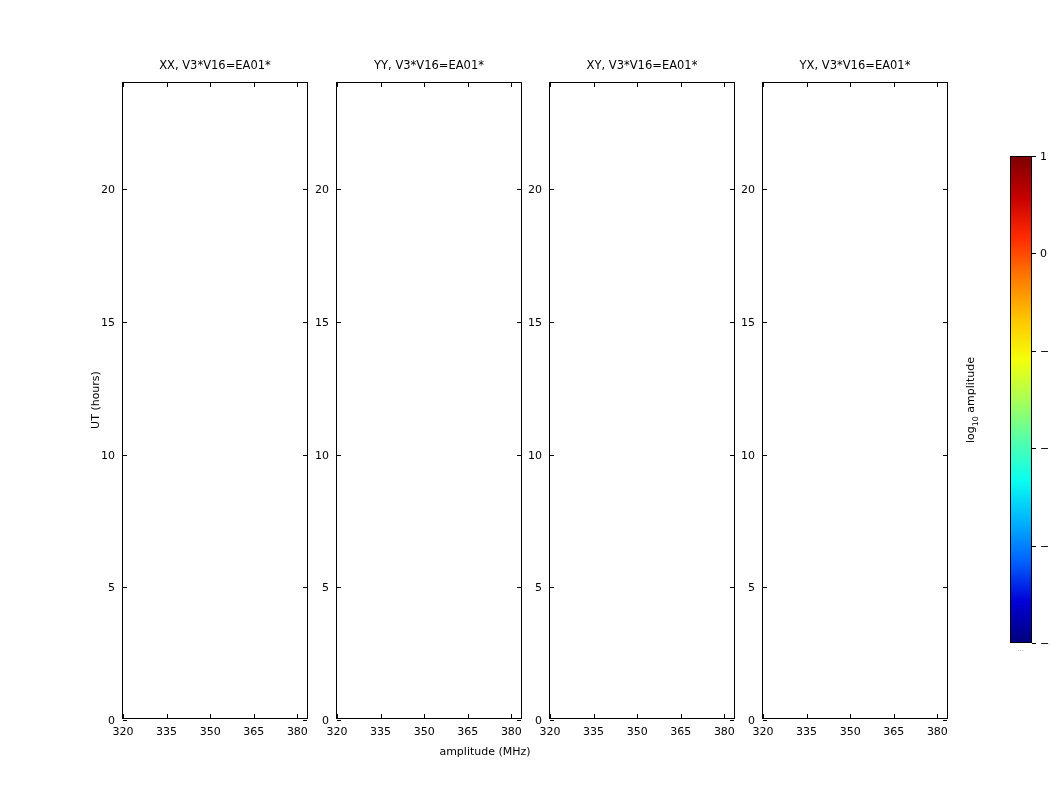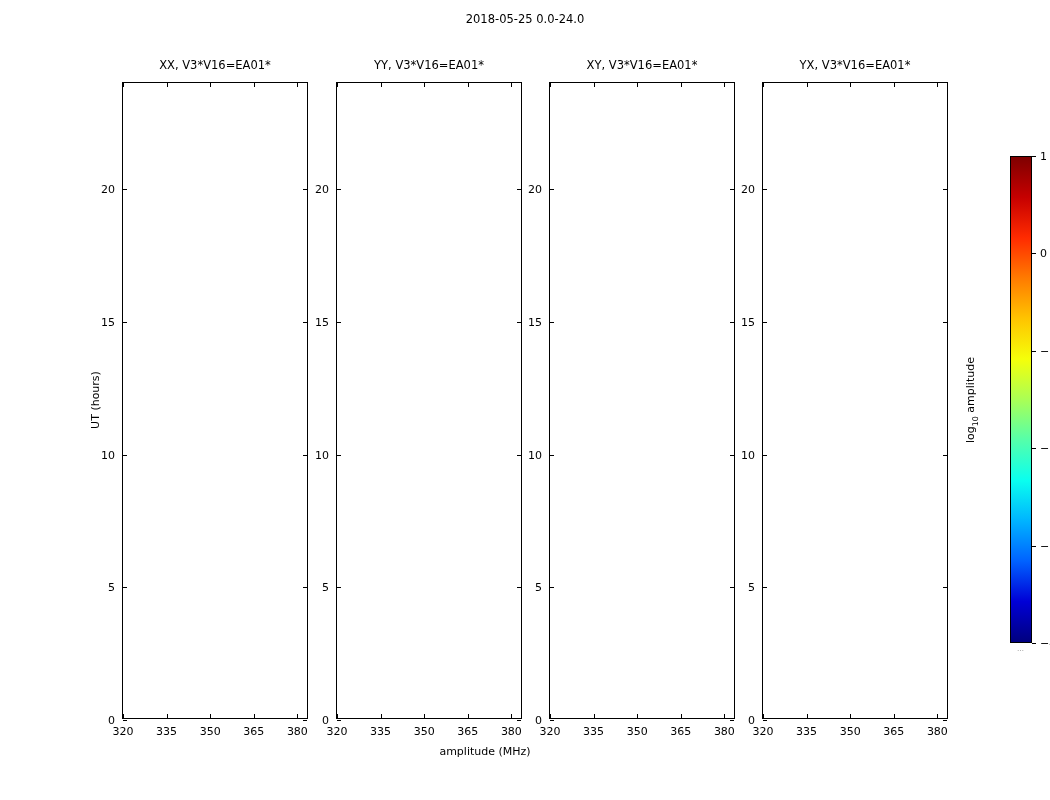--- a/index.html
+++ b/index.html
@@ -128,21 +128,20 @@
     text-align: center;
     letter-spacing: 1px;
   }
   sub { font-size: 0.72em; }
 </style>
 </head>
 <body>
 
 <div id="figure">
 
-  <div class="suptitle">2018-05-25 0.0-24.0</div>
 
   <div id="panels">
       <div class="panel" style="left: 122px; width: 186px;">
         <div class="panel-title">XX, V3*V16=EA01*</div>
         <div class="tick-x" style="left: 0px;"></div>
         <div class="tick-x top" style="left: 0px;"></div>
         <div class="xticklabel" style="left: 0px;">320</div>
         <div class="tick-x" style="left: 43.5938px;"></div>
         <div class="tick-x top" style="left: 43.5938px;"></div>
         <div class="xticklabel" style="left: 43.5938px;">335</div>

